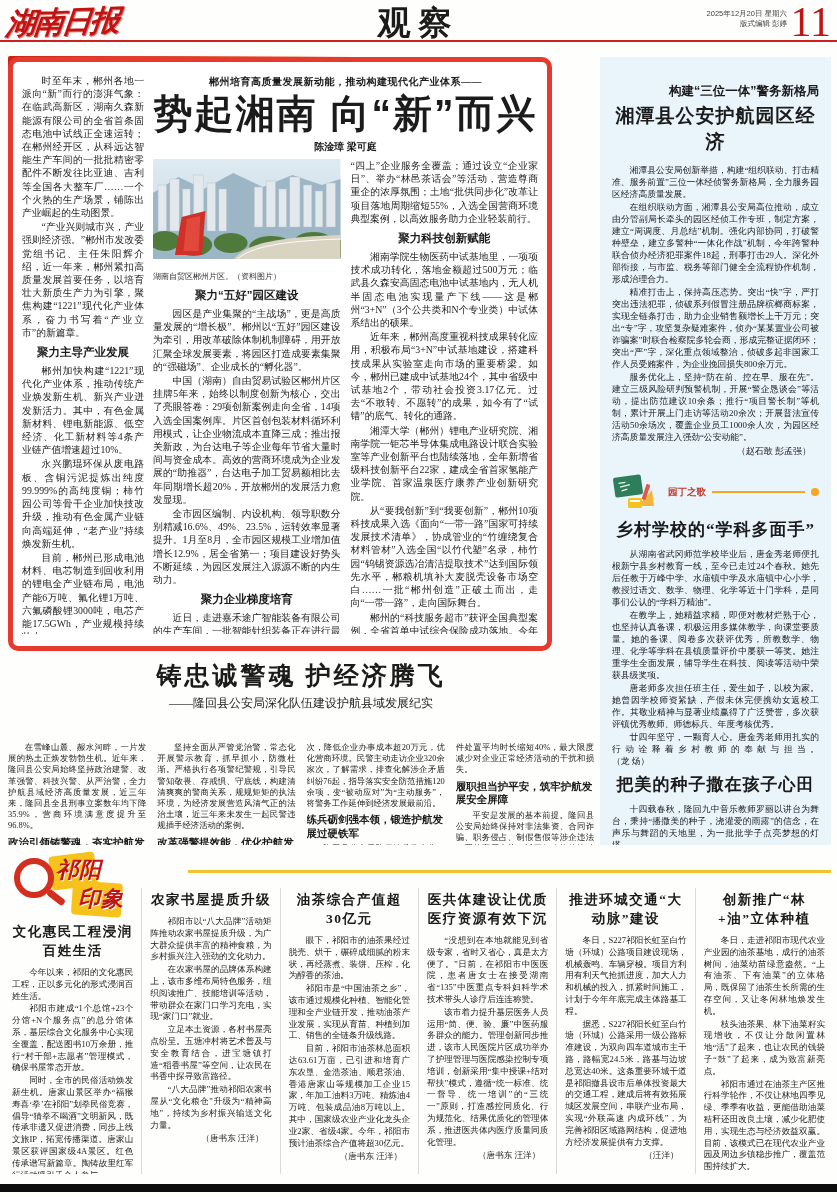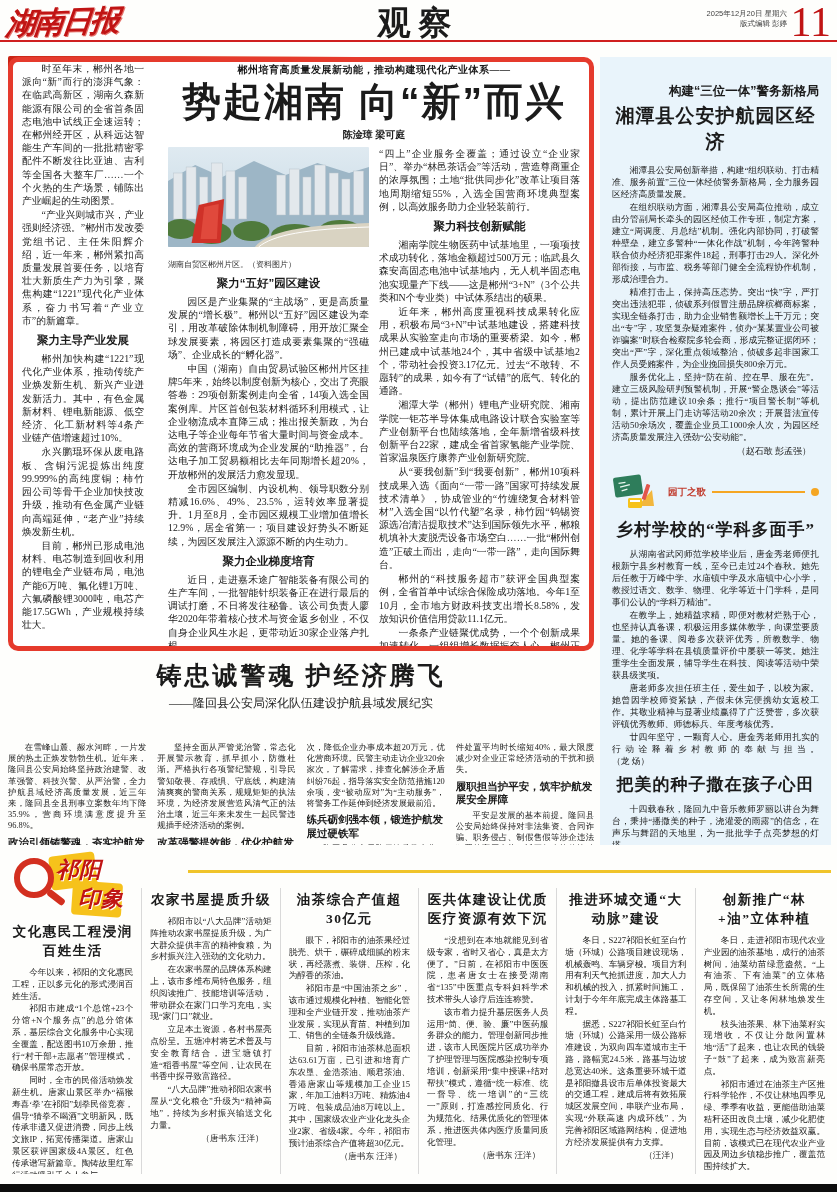--- a/index.html
+++ b/index.html
@@ -15,22 +15,22 @@
   .hd-meta{position:absolute;right:50px;top:9px;text-align:right;font-size:7.5px;line-height:10px;color:#444;
            font-family:"Liberation Sans","DejaVu Sans",sans-serif;}
   .pageno{position:absolute;right:6px;top:-2px;font-size:42px;color:#c01414;font-weight:500;z-index:2;}
   
   .kicker{position:absolute;top:42px;left:8px;width:348px;height:20px;border-radius:2px;
           background:linear-gradient(90deg,#c92414,#e44c35 50%,#f4b3a4 82%,rgba(244,179,164,0));
           color:#ffd75e;font-weight:800;font-style:italic;font-size:12.5px;line-height:20px;
           padding-left:10px;box-sizing:border-box;font-family:"Liberation Sans","DejaVu Sans",sans-serif;
           white-space:nowrap;overflow:hidden;margin-top:14px;}
   
-  .main-box{position:absolute;top:57px;left:8px;width:586px;height:594px;box-sizing:border-box;
-            border:5px solid #e53a2c;border-radius:10px;background:#fff;padding:0 9px;display:flex;gap:24px;}
+  .main-box{position:absolute;top:57px;left:8px;width:544px;height:594px;box-sizing:border-box;
+            border:5px solid #e53a2c;border-radius:10px;background:#fff;padding:12px 9px;display:flex;gap:9px;}
   .mcol{overflow:hidden;}
   .mcol1{width:122px;flex:none;height:100%;}
   .mright{flex:1;display:flex;flex-direction:column;min-width:0;}
   .overline{font-size:10px;font-weight:700;text-align:center;letter-spacing:.5px;margin:1px 0 2px;}
   .mhead{font-size:39px;font-weight:900;text-align:center;margin:0;letter-spacing:2px;line-height:46px;
          font-family:"Liberation Sans","DejaVu Sans",sans-serif;}
   .authors{font-size:10px;text-align:center;margin:3px 0 5px;font-weight:700;}
   .mrow{flex:1;display:flex;gap:10px;overflow:hidden;}
   .mcol2,.mcol3{flex:1;min-width:0;}
   .photo{width:100%;height:100px;overflow:hidden;border-radius:1px;}

